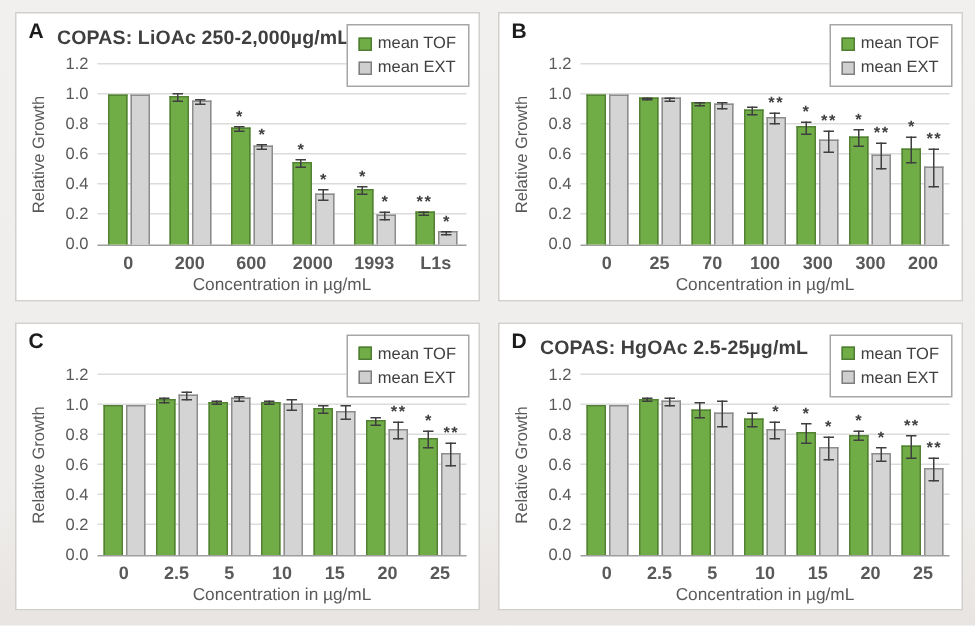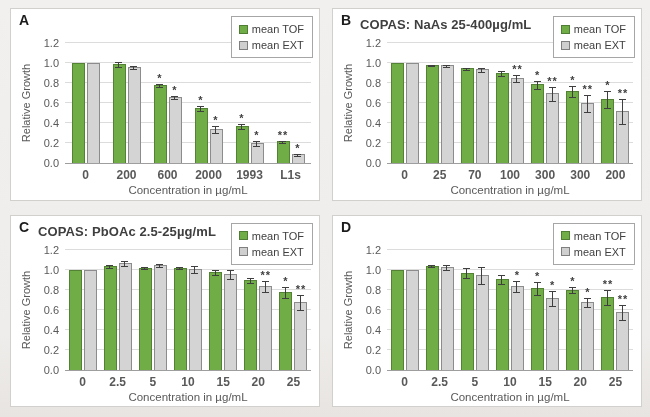--- a/index.html
+++ b/index.html
@@ -93,20 +93,21 @@
     font-size:11.5px;color:#595959;
   }
 </style>
 </head>
 <body>
 
 <div class="grid">
 
   <div class="panel">
     <span class="letter">A</span>
+    <span class="title">COPAS: LiOAc 250-2,000µg/mL</span>
     <div class="legend">
       <div class="legend-item">
         <span class="swatch tof"></span>
         <span class="legend-label">mean TOF</span>
       </div>
       <div class="legend-item">
         <span class="swatch ext"></span>
         <span class="legend-label">mean EXT</span>
       </div>
     </div>
@@ -208,21 +209,20 @@
         <div class="xtick">600</div>
         <div class="xtick">2000</div>
         <div class="xtick">1993</div>
         <div class="xtick">L1s</div>
       </div>
     <div class="xlabel">Concentration in µg/mL</div>
   </div>
 
   <div class="panel">
     <span class="letter">B</span>
-    <span class="title">COPAS: NaAs 25-400µg/mL</span>
     <div class="legend">
       <div class="legend-item">
         <span class="swatch tof"></span>
         <span class="legend-label">mean TOF</span>
       </div>
       <div class="legend-item">
         <span class="swatch ext"></span>
         <span class="legend-label">mean EXT</span>
       </div>
     </div>
@@ -336,21 +336,20 @@
         <div class="xtick">100</div>
         <div class="xtick">300</div>
         <div class="xtick">300</div>
         <div class="xtick">200</div>
       </div>
     <div class="xlabel">Concentration in µg/mL</div>
   </div>
 
   <div class="panel">
     <span class="letter">C</span>
-    <span class="title">COPAS: PbOAc 2.5-25µg/mL</span>
     <div class="legend">
       <div class="legend-item">
         <span class="swatch tof"></span>
         <span class="legend-label">mean TOF</span>
       </div>
       <div class="legend-item">
         <span class="swatch ext"></span>
         <span class="legend-label">mean EXT</span>
       </div>
     </div>
@@ -460,20 +459,21 @@
         <div class="xtick">10</div>
         <div class="xtick">15</div>
         <div class="xtick">20</div>
         <div class="xtick">25</div>
       </div>
     <div class="xlabel">Concentration in µg/mL</div>
   </div>
 
   <div class="panel">
     <span class="letter">D</span>
+    <span class="title">COPAS: HgOAc 2.5-25µg/mL</span>
     <div class="legend">
       <div class="legend-item">
         <span class="swatch tof"></span>
         <span class="legend-label">mean TOF</span>
       </div>
       <div class="legend-item">
         <span class="swatch ext"></span>
         <span class="legend-label">mean EXT</span>
       </div>
     </div>

